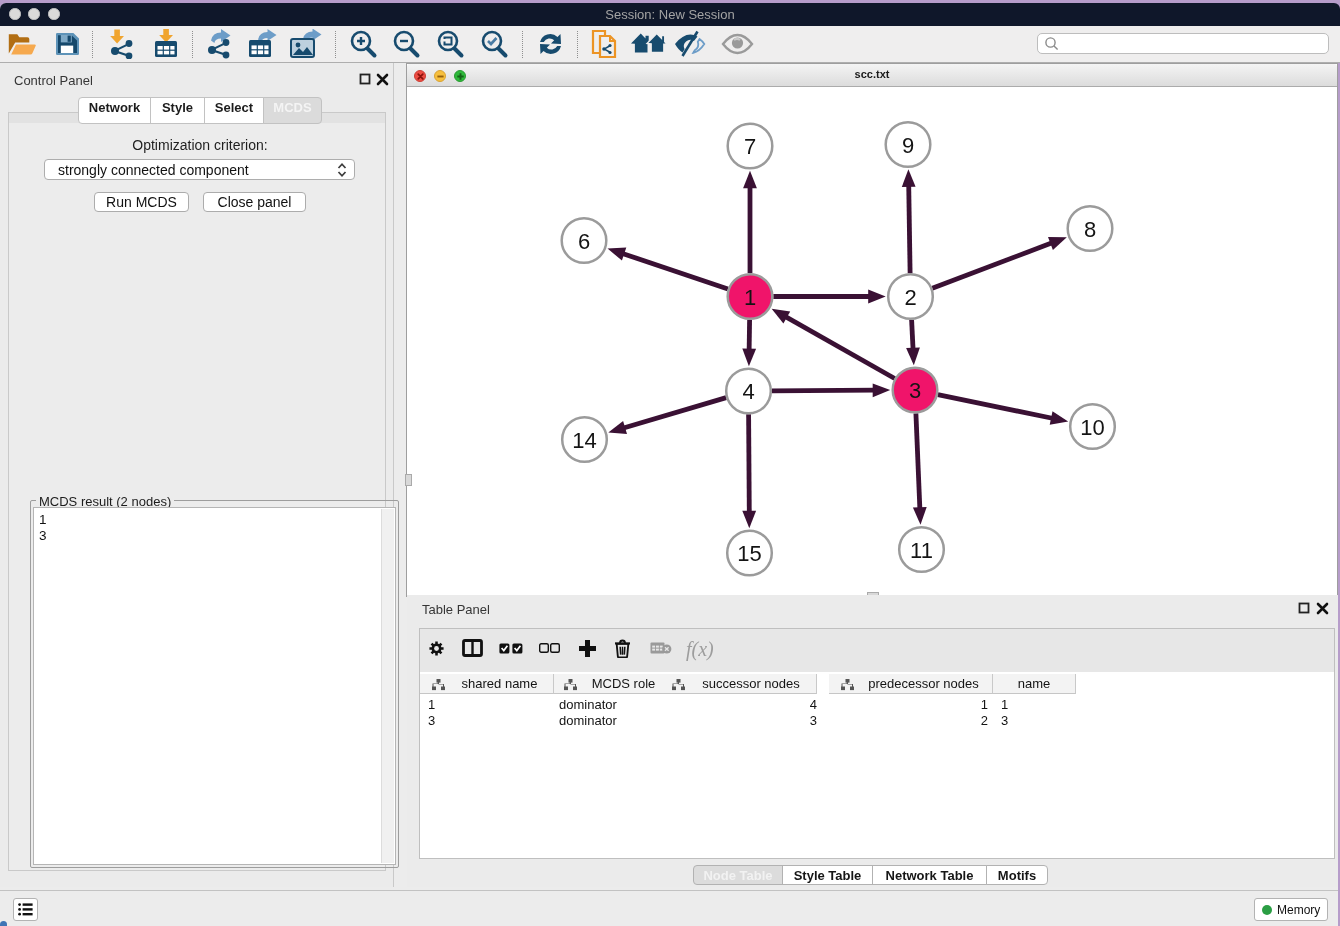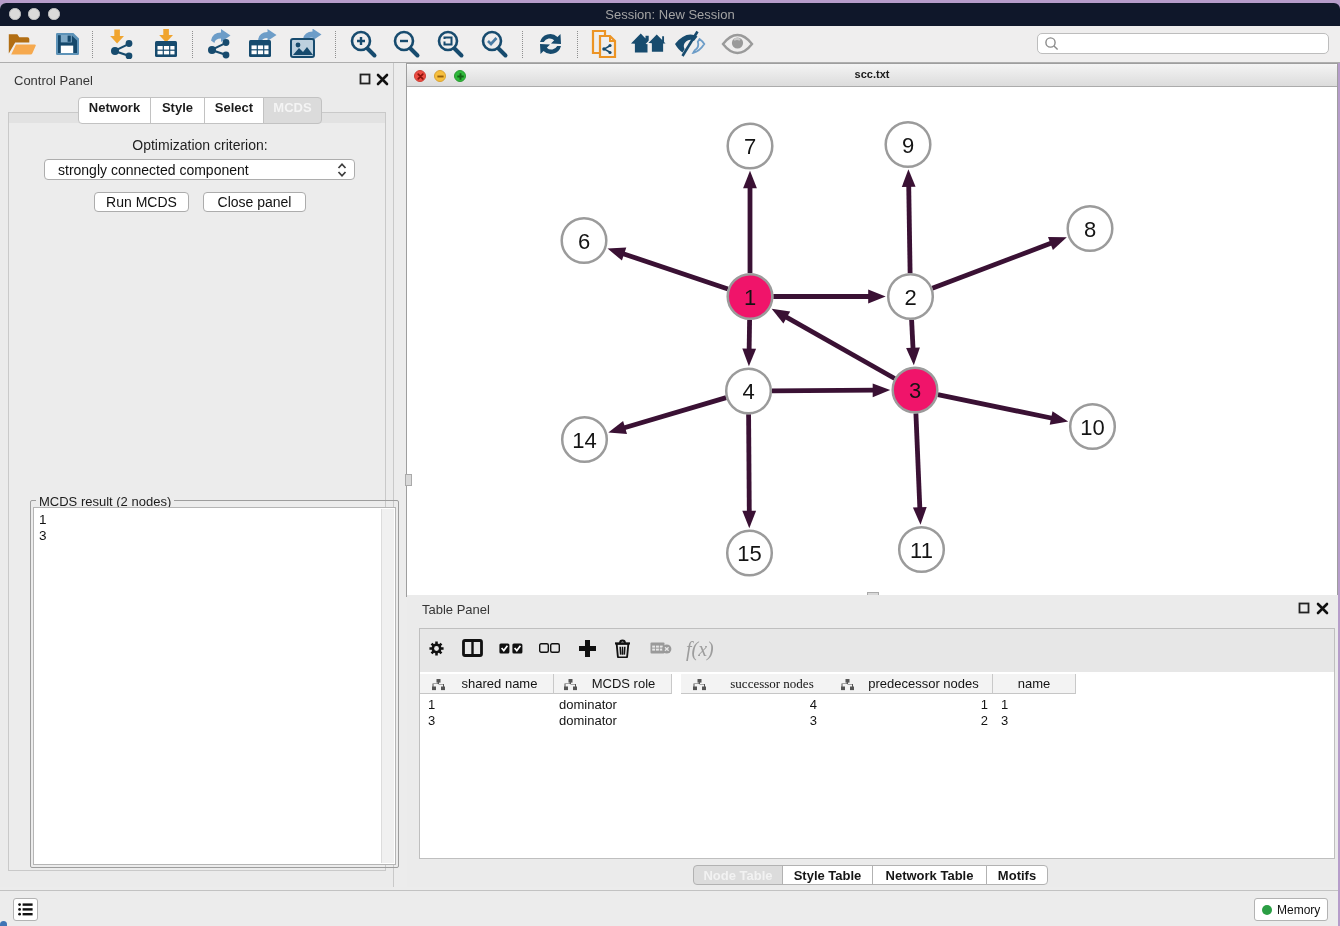--- a/index.html
+++ b/index.html
@@ -414,21 +414,21 @@
         <svg width="13" height="12" viewBox="0 0 13 12" style="position:absolute;left:10px;top:5px;">
             <g fill="#555">
               <rect x="4.5" y="0" width="4" height="3.6"></rect>
               <rect x="0" y="7.5" width="4" height="3.6"></rect>
               <rect x="9" y="7.5" width="4" height="3.6"></rect>
               <path d="M6 3 h1 v2 h-5.5 v3 h-1 v-3.6 h5 z M6.5 5 h5.5 v3.6 h-1 v-3 h-4.5 z"></path>
             </g>
           </svg>
         <div style="position:absolute;left:26px;right:4px;top:2px;text-align:center;">MCDS role</div>
       </div>
-      <div class="hdrcell" style="left:261px;width:157px;border-bottom:1px solid #c6c6c6;font-family:Liberation Serif, serif;">
+      <div class="hdrcell" style="left:240px;width:157px;border-bottom:1px solid #c6c6c6;">
         <svg width="13" height="12" viewBox="0 0 13 12" style="position:absolute;left:12px;top:5px;">
             <g fill="#555">
               <rect x="4.5" y="0" width="4" height="3.6"></rect>
               <rect x="0" y="7.5" width="4" height="3.6"></rect>
               <rect x="9" y="7.5" width="4" height="3.6"></rect>
               <path d="M6 3 h1 v2 h-5.5 v3 h-1 v-3.6 h5 z M6.5 5 h5.5 v3.6 h-1 v-3 h-4.5 z"></path>
             </g>
           </svg>
         <div style="position:absolute;left:30px;right:4px;top:2px;text-align:center;">successor nodes</div>
       </div>

